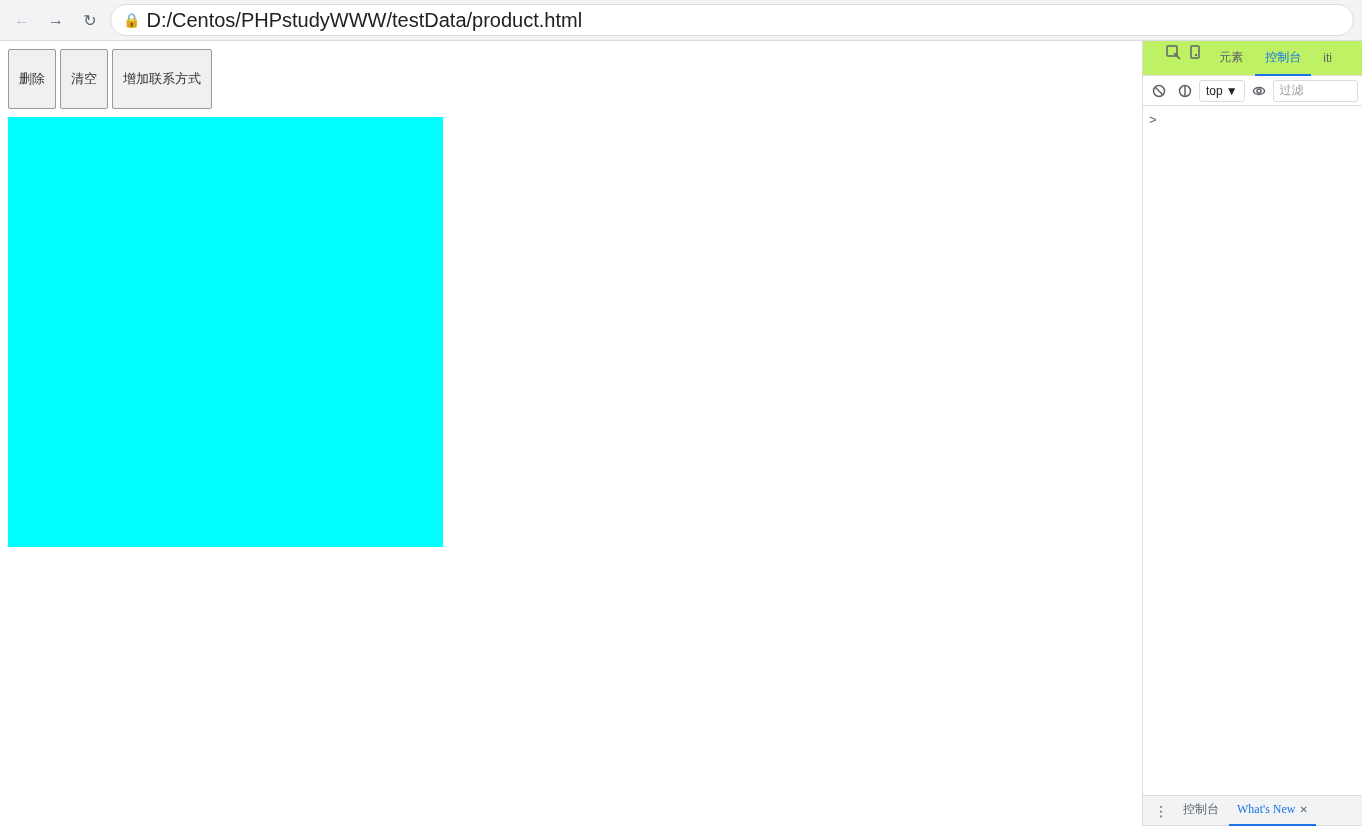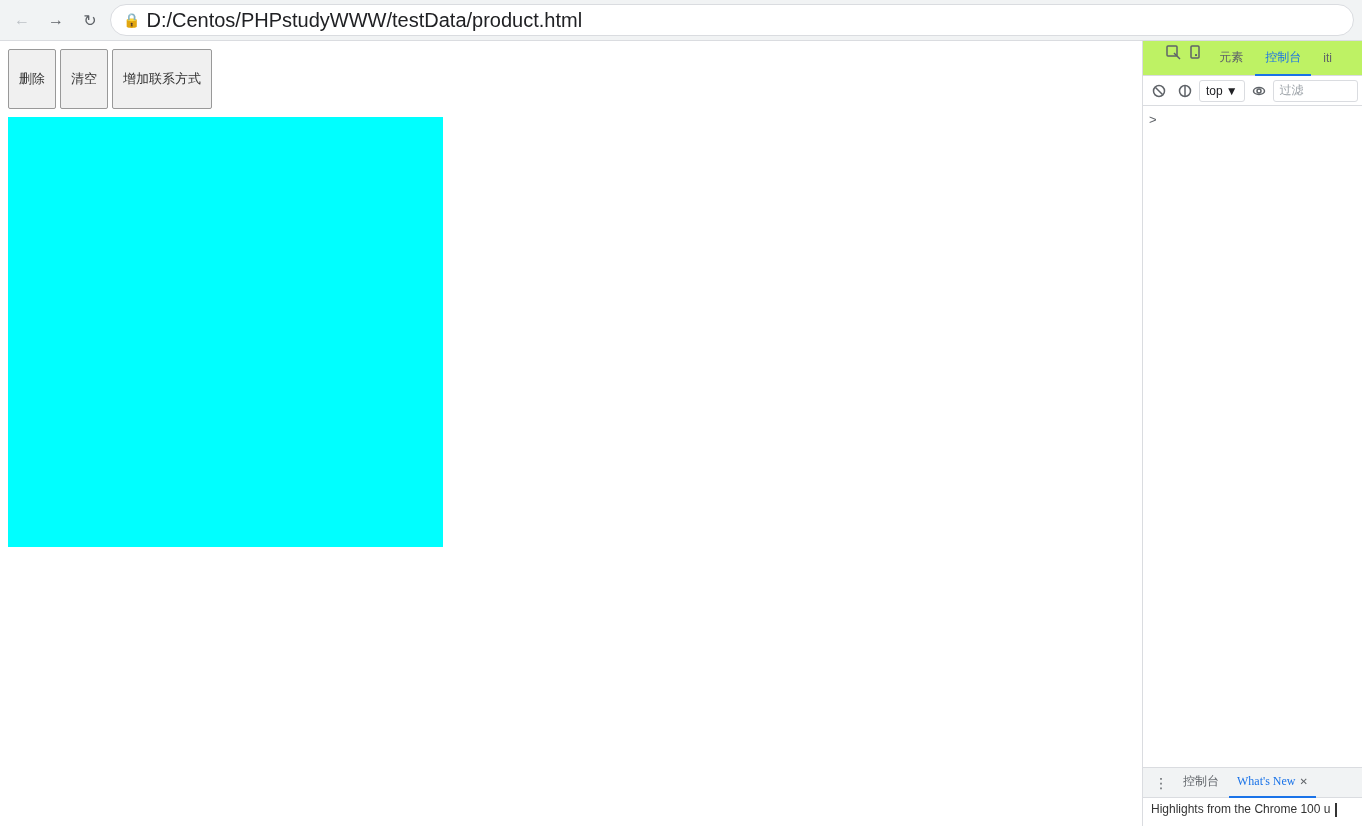--- a/index.html
+++ b/index.html
@@ -380,20 +380,16 @@
       <div class="bottom-tabs">
         <div class="bottom-menu-icon">⋮</div>
         <div class="bottom-tab">
           <span>控制台</span>
         </div>
         <div class="bottom-tab active">
           <span>What's New</span>
           <span class="bottom-tab-close">✕</span>
         </div>
       </div>
-      <div class="bottom-content">
-        <span>Highlights from the Chrome 100 u</span>
-        <span class="cursor-indicator"></span>
-      </div>
     </div>
 
   </div>
 </div>
 
 </body></html>

